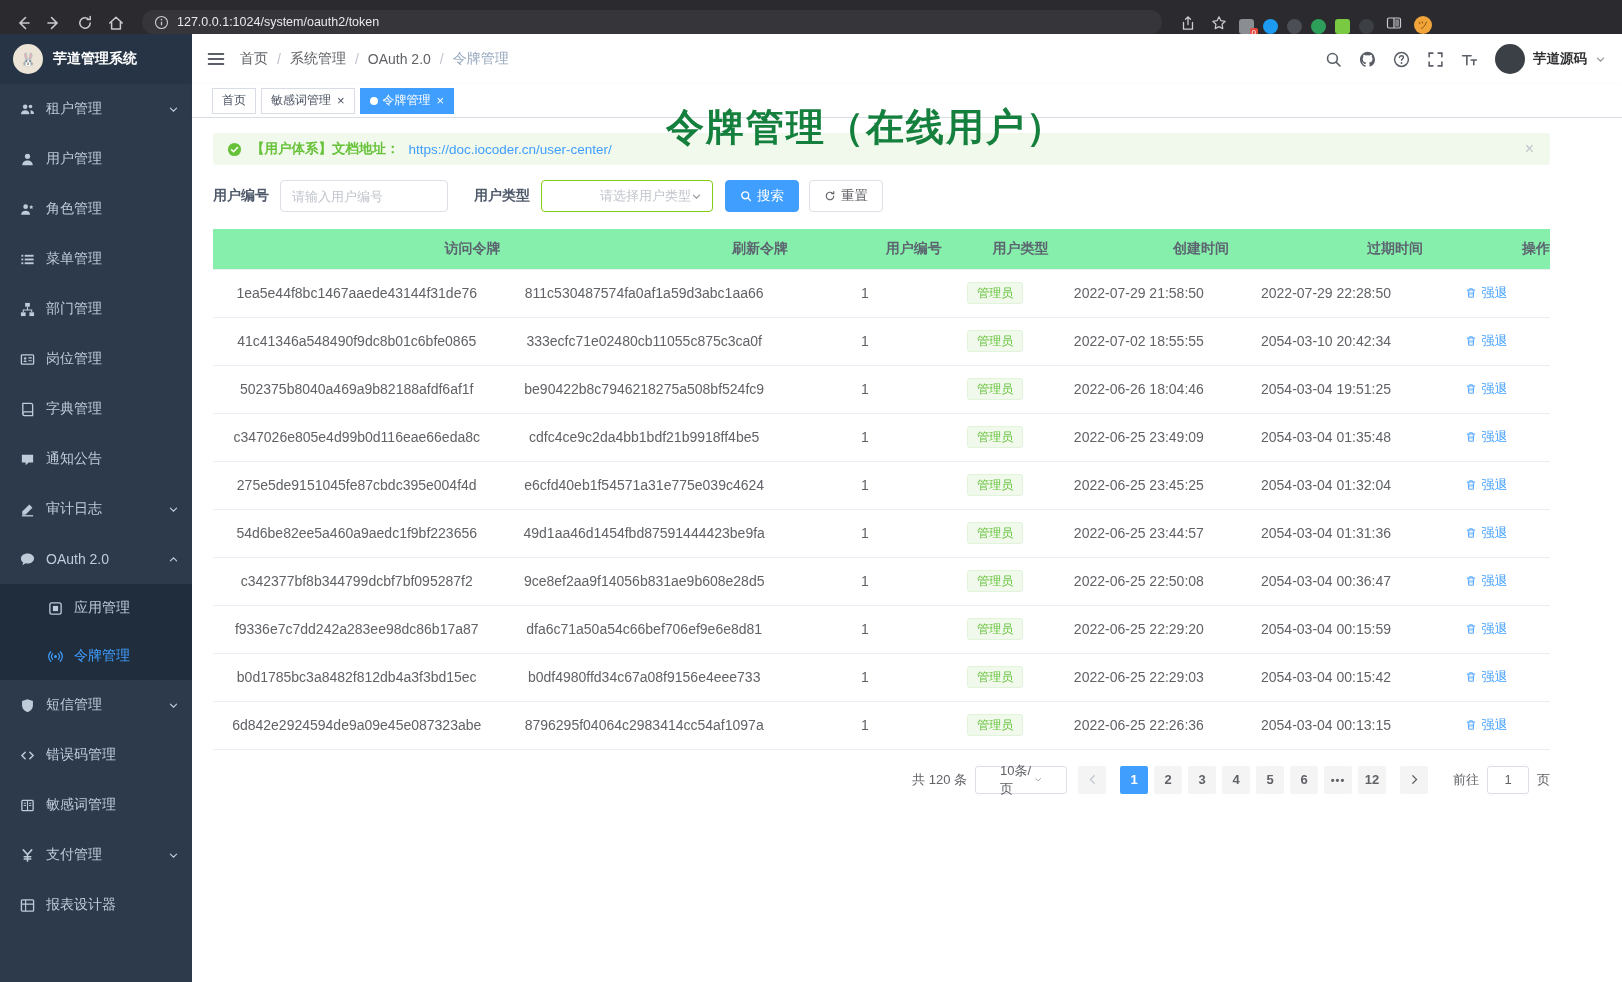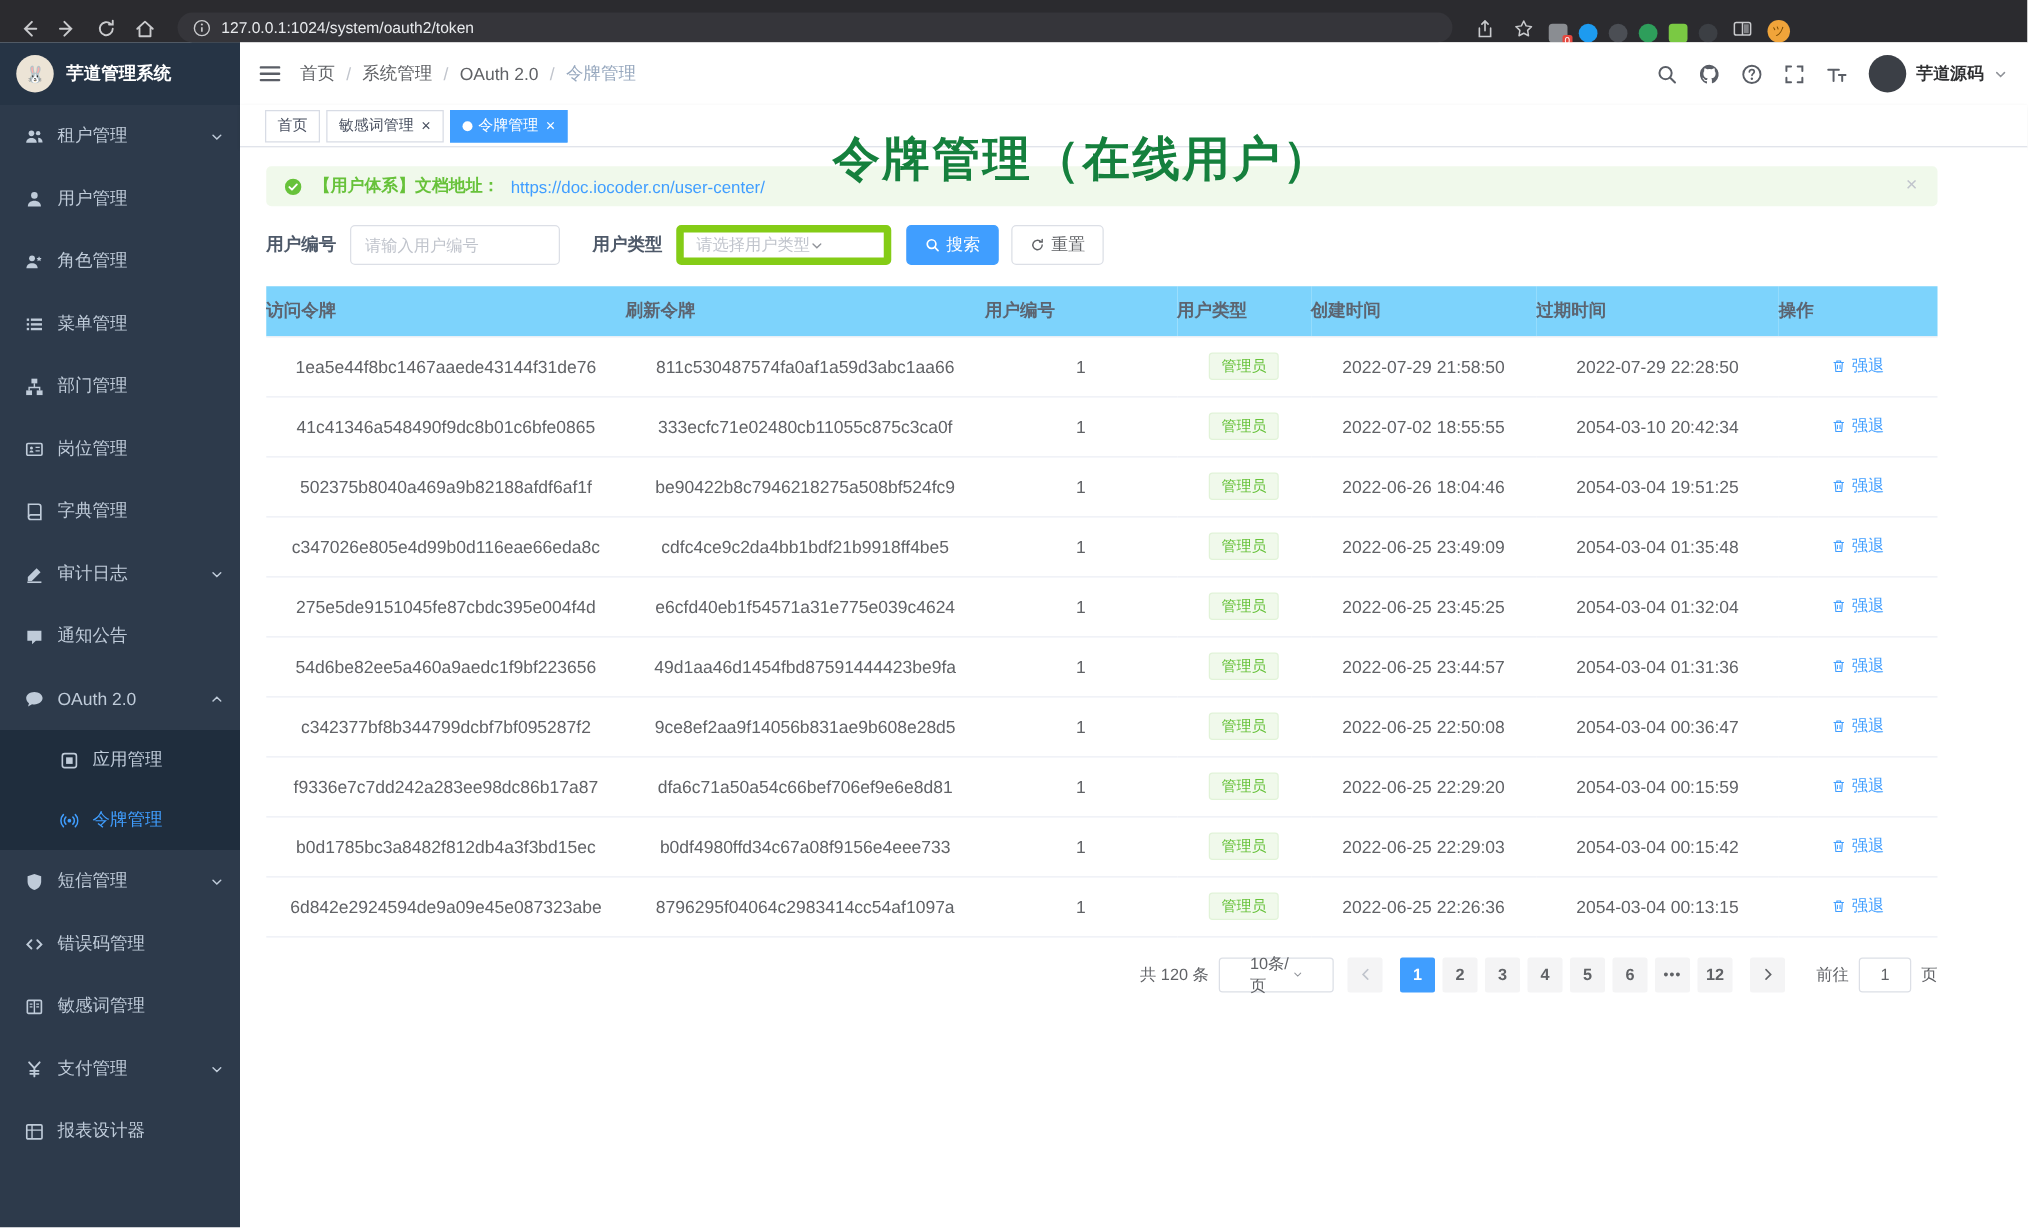--- a/index.html
+++ b/index.html
@@ -80,32 +80,32 @@
   .alert .icon { width:15px; height:15px; }
   .alert-link { color:#409eff; font-weight:400; cursor:pointer; text-decoration:none; }
   .alert-close { position:absolute; right:16px; color:#c0c4cc; font-size:16px; font-weight:400; cursor:pointer; }
 
   .filters { display:flex; align-items:center; margin-top:15px; font-size:14px; }
   .filter-label { font-weight:700; color:#4e5969; margin-right:11px; }
   .filter-label.ml { margin-left:26px; }
   .input { width:168px; height:32px; border:1px solid #dcdfe6; border-radius:4px; padding:0 11px;
     font-size:13px; color:#606266; outline:none; font-family:inherit; }
   .input::placeholder { color:#c0c4cc; }
-  .select { width:172px; height:32px; border:6px solid #84cc16; border-radius:4px; display:flex;
-    align-items:center; justify-content:flex-start; padding:0 10px; cursor:pointer; }
+  .select { width:172px; height:32px; border:1px solid #84cc16; border-radius:4px; display:flex;
+    align-items:center; justify-content:flex-end; padding:0 10px; cursor:pointer; }
   .select-placeholder { color:#c0c4cc; font-size:13px; }
   .btn { height:32px; border-radius:4px; padding:0 14px; display:inline-flex; align-items:center;
     gap:5px; font-size:13.5px; cursor:pointer; font-family:inherit; }
   .btn .icon { width:12px; height:12px; }
   .btn-primary { background:#409eff; border:1px solid #409eff; color:#fff; margin-left:12px; }
   .btn-default { background:#fff; border:1px solid #dcdfe6; color:#606266; margin-left:10px; }
 
   table.grid { width:100%; border-collapse:collapse; margin-top:17px; font-size:14px; table-layout:fixed; }
-  table.grid th { height:40px; background:#7dd3fc; color:#5c6470; font-weight:700;
-    border-bottom:1px solid #ebeef5; text-align:left; }
+  table.grid th { height:40px; background:#86efac; color:#5c6470; font-weight:700;
+    border-bottom:1px solid #ebeef5; text-align:right; }
   table.grid td { height:48px; color:#606266; border-bottom:1px solid #ebeef5; text-align:center;
     white-space:nowrap; overflow:hidden; }
   .tag-success { display:inline-block; padding:3px 9px; font-size:12px; background:#f0f9eb;
     color:#67c23a; border:1px solid #e1f3d8; border-radius:3px; line-height:1.2; }
   .action-link { color:#409eff; font-size:13px; display:inline-flex; align-items:center; gap:4px; cursor:pointer; }
   .action-link .icon { width:12px; height:12px; }
 
   .pagination { display:flex; align-items:center; justify-content:flex-end; gap:8px;
     margin-top:16px; font-size:13px; color:#606266; }
   .page-size { width:92px; height:28px; border:1px solid #dcdfe6; border-radius:3px; display:flex;
@@ -271,38 +271,38 @@
             <svg viewBox="0 0 16 16">
               <path d="M3 1.5h8.5a2 2 0 0 1 2 2v11H5a2 2 0 0 1-2-2z" fill="none" stroke="currentColor" stroke-width="1.4"></path>
               <path d="M3 12.5a2 2 0 0 1 2-2h8.5" fill="none" stroke="currentColor" stroke-width="1.4"></path>
             </svg>
           </span>
           <span class="menu-label">字典管理</span>
         </div>
         <div class="menu-item">
           <span class="icon ">
             <svg viewBox="0 0 16 16">
+              <path d="M2 2.8h12v8.4H9.3L6 14.2v-3H2z" fill="currentColor"></path>
+            </svg>
+          </span>
+          <span class="menu-label">通知公告</span>
+        </div>
+        <div class="menu-item">
+          <span class="icon ">
+            <svg viewBox="0 0 16 16">
               <path d="M9.9 2.7l3.4 3.4-7.5 7.5H2.4V10.2z" fill="currentColor"></path>
               <rect x="2" y="14" width="12" height="1.4" fill="currentColor"></rect>
             </svg>
           </span>
           <span class="menu-label">审计日志</span>
           <span class="arrow down">
             <svg viewBox="0 0 16 16">
               <path d="M3.5 6l4.5 4.5L12.5 6" fill="none" stroke="currentColor" stroke-width="1.7" stroke-linecap="round"></path>
             </svg>
           </span>
-        </div>
-        <div class="menu-item">
-          <span class="icon ">
-            <svg viewBox="0 0 16 16">
-              <path d="M2 2.8h12v8.4H9.3L6 14.2v-3H2z" fill="currentColor"></path>
-            </svg>
-          </span>
-          <span class="menu-label">通知公告</span>
         </div>
         <div class="menu-item">
           <span class="icon ">
             <svg viewBox="0 0 16 16">
               <path d="M8 1.6c3.9 0 7 2.4 7 5.3 0 3-3.1 5.4-7 5.4-.7 0-1.4-.1-2-.2L2.6 14l.8-2.7C2 10.3 1 8.7 1 6.9 1 4 4.1 1.6 8 1.6z" fill="currentColor"></path>
             </svg>
           </span>
           <span class="menu-label">OAuth 2.0</span>
           <span class="arrow up">
             <svg viewBox="0 0 16 16">

